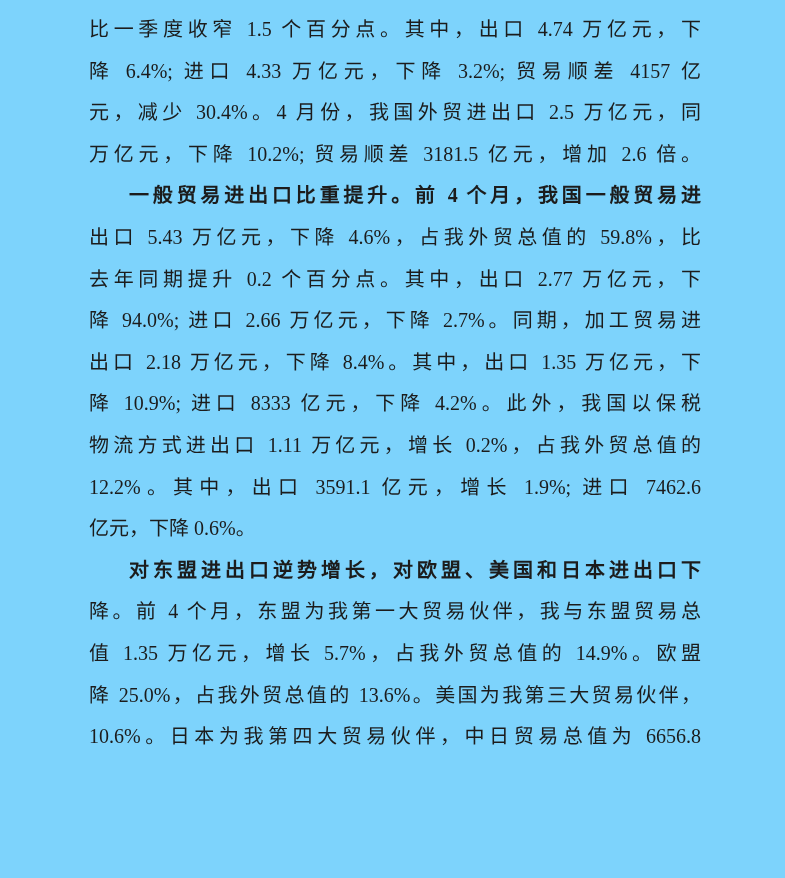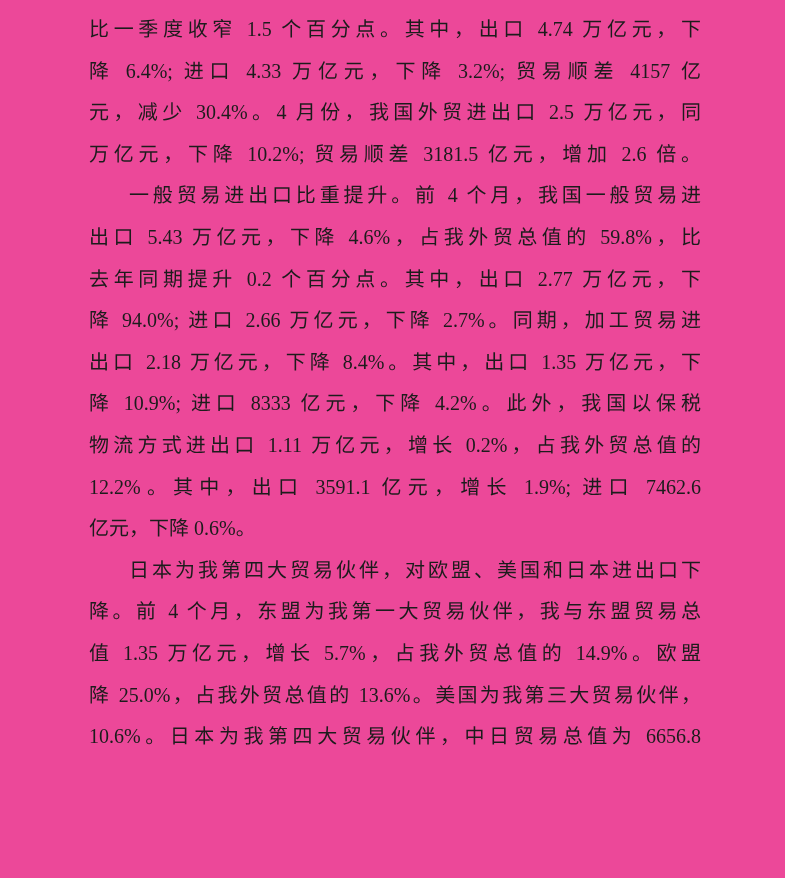--- a/index.html
+++ b/index.html
@@ -10,21 +10,21 @@
     width: 785px;
     height: 878px;
     background: #ffffff;
     overflow: hidden;
     position: relative;
     font-family: "Liberation Serif", "DejaVu Serif", serif;
   }
   .page {
     position: absolute;
     inset: 0;
-    background: #ec4899;
+    background: #7dd3fc;
   }
   .page-text {
     position: absolute;
     left: 89px;
     top: 9px;
     width: 612px;
     color: #1c1c1c;
     font-size: 20px;
   }
   .paragraph {
@@ -37,20 +37,21 @@
     text-align: justify;
     text-align-last: justify;
     overflow: hidden;
     white-space: normal;
   }
   .line.no-justify {
     text-align-last: left;
   }
   .line.indent {
     text-indent: 2em;
+    font-weight: bold;
   }
 </style>
 </head>
 <body>
 
 <div class="page">
   <main class="page-text">
     <section class="paragraph">
         <div class="line">比一季度收窄 1.5 个百分点。其中，出口 4.74 万亿元，下</div>
         <div class="line">降 6.4%; 进口 4.33 万亿元，下降 3.2%; 贸易顺差 4157 亿</div>
@@ -62,20 +63,20 @@
         <div class="line">出口 5.43 万亿元，下降 4.6%，占我外贸总值的 59.8%，比</div>
         <div class="line">去年同期提升 0.2 个百分点。其中，出口 2.77 万亿元，下</div>
         <div class="line">降 94.0%; 进口 2.66 万亿元，下降 2.7%。同期，加工贸易进</div>
         <div class="line">出口 2.18 万亿元，下降 8.4%。其中，出口 1.35 万亿元，下</div>
         <div class="line">降 10.9%; 进口 8333 亿元，下降 4.2%。此外，我国以保税</div>
         <div class="line">物流方式进出口 1.11 万亿元，增长 0.2%，占我外贸总值的</div>
         <div class="line">12.2%。其中，出口 3591.1 亿元，增长 1.9%; 进口 7462.6</div>
         <div class="line no-justify">亿元，下降 0.6%。</div>
       </section>
     <section class="paragraph">
-        <div class="line indent">日本为我第四大贸易伙伴，对欧盟、美国和日本进出口下</div>
+        <div class="line indent">对东盟进出口逆势增长，对欧盟、美国和日本进出口下</div>
         <div class="line">降。前 4 个月，东盟为我第一大贸易伙伴，我与东盟贸易总</div>
         <div class="line">值 1.35 万亿元，增长 5.7%，占我外贸总值的 14.9%。欧盟</div>
         <div class="line">降 25.0%，占我外贸总值的 13.6%。美国为我第三大贸易伙伴，</div>
         <div class="line">10.6%。日本为我第四大贸易伙伴，中日贸易总值为 6656.8</div>
       </section>
   </main>
 </div>
 
 </body></html>

